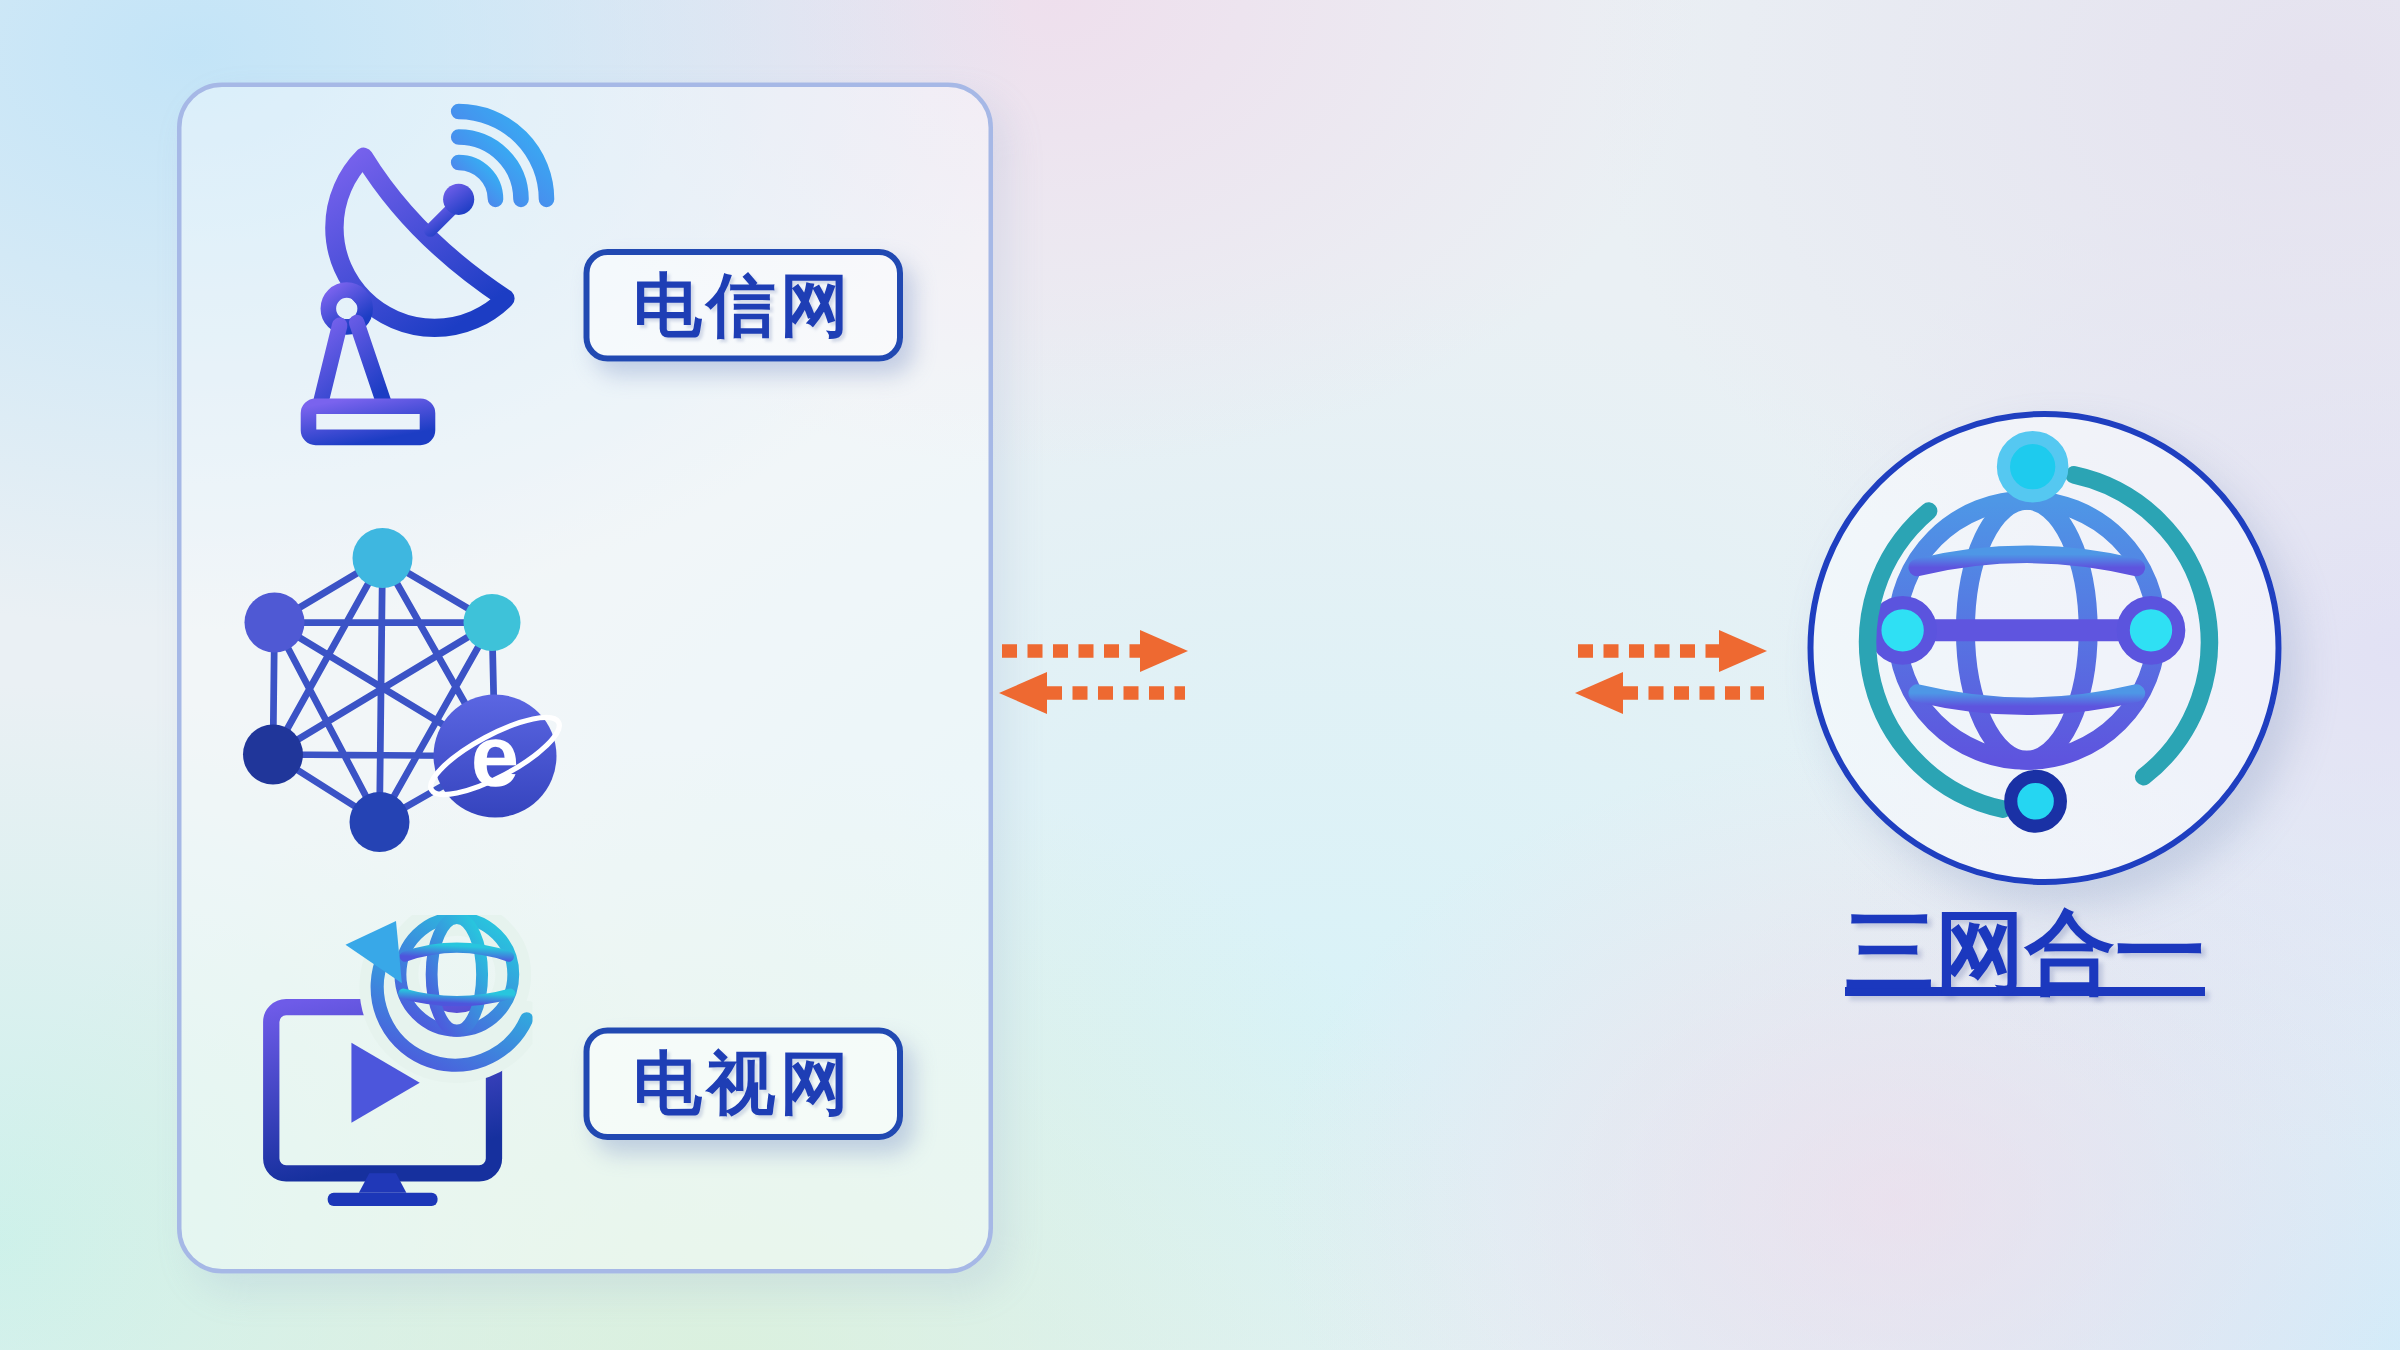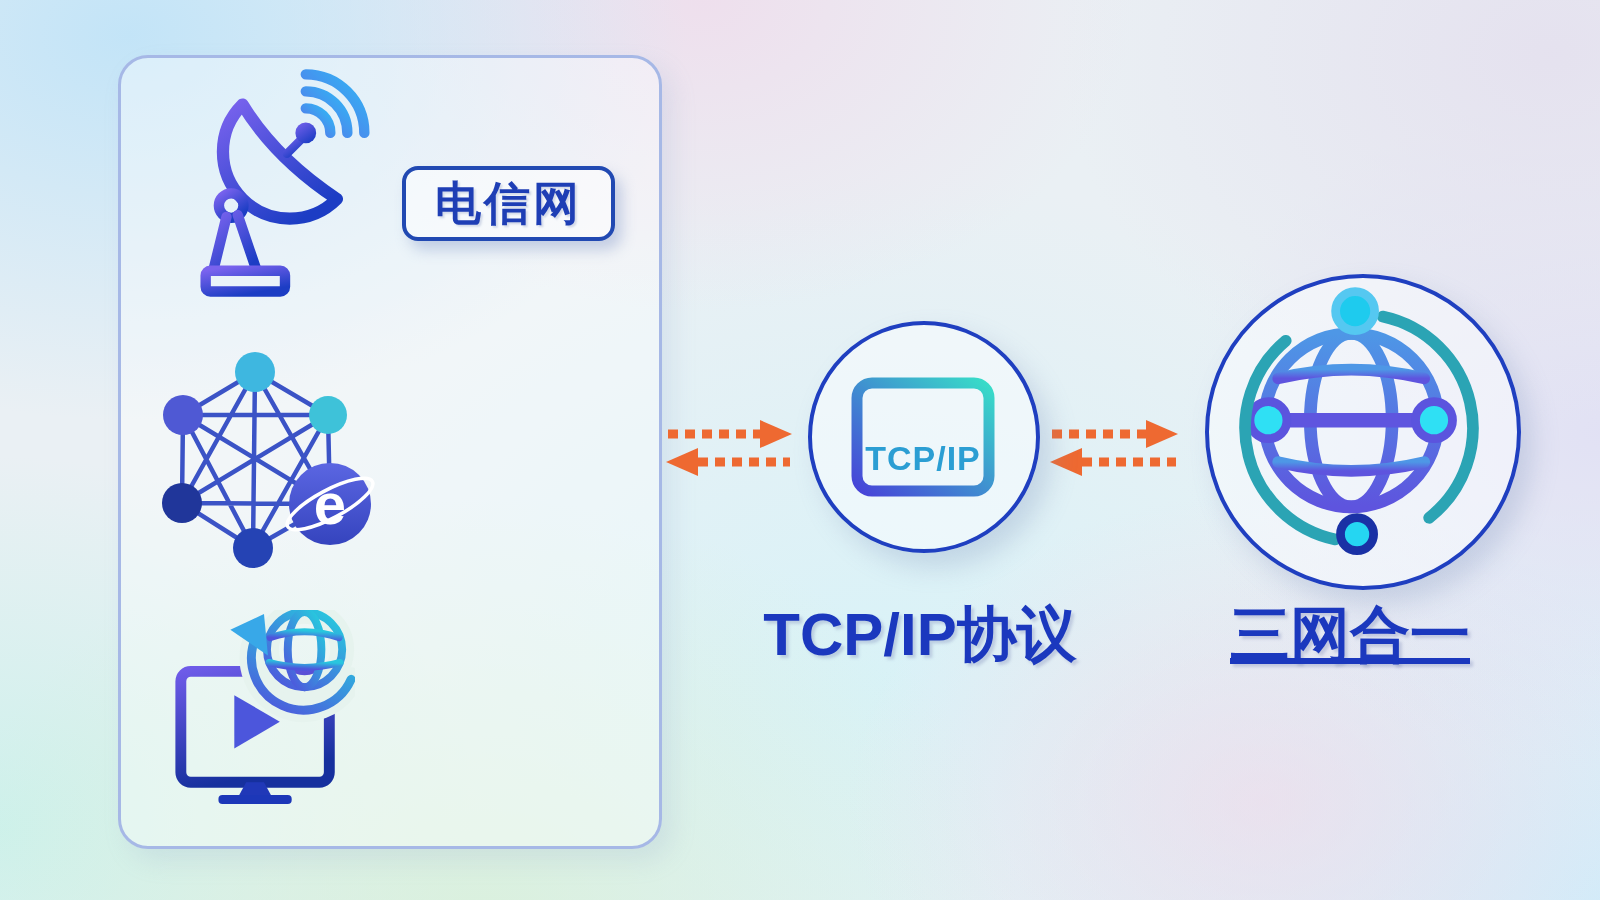--- a/index.html
+++ b/index.html
@@ -17,21 +17,21 @@
       radial-gradient(1100px 820px at 55% 76%,rgba(209,243,249,.7), rgba(209,243,249,0) 62%),
       #EAF0F4;}
   
   .panel{position:absolute;left:118px;top:55px;width:538px;height:788px;border:3px solid #A6B8E6;
     border-radius:30px;background:rgba(255,255,255,.38);box-shadow:10px 12px 24px rgba(140,160,200,.18);}
   .icon{position:absolute;}
   .ic-sat{left:200px;top:62px;width:170px;height:240px;}
   .ic-mesh{left:160px;top:348px;width:220px;height:230px;}
   .ic-tv{left:170px;top:610px;width:185px;height:195px;}
   
-  .pill{position:absolute;left:402px;width:213px;height:75px;border:4px solid #2149B2;border-radius:16px;
+  .pill{position:absolute;left:389px;width:213px;height:75px;border:4px solid #2149B2;border-radius:16px;
     background:rgba(255,255,255,.5);box-sizing:border-box;display:flex;align-items:center;justify-content:center;
     box-shadow:7px 9px 14px rgba(140,160,205,.45);}
   .pill span{font-size:46px;font-weight:bold;color:#1E3EB5;letter-spacing:3px;text-shadow:2px 2px 2px rgba(130,145,190,.3);}
   .pill1{top:166px}.pill2{top:433px}.pill3{top:685px}
   
   .circle{position:absolute;border-radius:50%;border:4px solid #1F3FC0;background:rgba(252,254,255,.5);
     box-shadow:12px 14px 26px rgba(130,150,190,.3);}
   .c-mid{left:808px;top:321px;width:224px;height:224px;}
   .c-right{left:1205px;top:274px;width:308px;height:308px;}
   .card-svg{position:absolute;left:36px;top:49px;}
@@ -132,51 +132,41 @@
       <path d="M100,28 Q135,16 170,28" stroke-width="7"></path>
       <path d="M99,53 Q135,63 171,53" stroke-width="7"></path>
       <path d="M86,27 A52,52 0 1 0 182,70" stroke-width="9"></path>
     </g>
     <polygon points="60,20 94,4 98,46" fill="#38A8E8"></polygon>
   </svg>
 
   <div class="pill pill1">
     <span>电信网</span>
   </div>
+  <div class="pill pill3">
+    <span>电视网</span>
+  </div>
 
   <svg class="arr a1" width="126" height="28">
     <line x1="2" y1="14" x2="94" y2="14" stroke="#EE6931" stroke-width="9" stroke-dasharray="10 7"></line>
     <polygon points="94,0 126,14 94,28" fill="#EE6931"></polygon>
   </svg>
   <svg class="arr a2" width="126" height="28">
     <line x1="32" y1="14" x2="124" y2="14" stroke="#EE6931" stroke-width="9" stroke-dasharray="10 7"></line>
     <polygon points="32,0 0,14 32,28" fill="#EE6931"></polygon>
   </svg>
   <svg class="arr a3" width="128" height="28">
     <line x1="2" y1="14" x2="96" y2="14" stroke="#EE6931" stroke-width="9" stroke-dasharray="10 7"></line>
     <polygon points="96,0 128,14 96,28" fill="#EE6931"></polygon>
   </svg>
   <svg class="arr a4" width="128" height="28">
     <line x1="32" y1="14" x2="126" y2="14" stroke="#EE6931" stroke-width="9" stroke-dasharray="10 7"></line>
     <polygon points="32,0 0,14 32,28" fill="#EE6931"></polygon>
   </svg>
 
-  <div class="circle c-mid">
-    <svg class="card-svg" width="150" height="126" viewBox="0 0 150 126">
-      <defs>
-        <linearGradient id="cardG" x1="0" y1="1" x2="1" y2="0">
-          <stop offset="0" stop-color="#4743D8"></stop>
-            <stop offset="1" stop-color="#38DDC8"></stop>
-        </linearGradient>
-      </defs>
-      <rect x="9" y="9" width="132" height="108" rx="15" fill="none" stroke="url(#cardG)" stroke-width="11"></rect>
-      <line x1="9" y1="41" x2="141" y2="41" stroke="url(#cardG)" stroke-width="10"></line>
-      <text x="75" y="96" text-anchor="middle" font-size="34" font-weight="bold" fill="#2B9ED3" letter-spacing="1">TCP/IP</text>
-    </svg>
-  </div>
 
   <div class="circle c-right">
     <svg class="globe-svg" width="300" height="300" viewBox="0 0 308 308">
       <defs>
         <linearGradient id="gloG" x1="0" y1="0" x2="0" y2="1">
           <stop offset="0" stop-color="#4E97E6"></stop>
             <stop offset="1" stop-color="#5E54DE"></stop>
         </linearGradient>
       </defs>
       <g stroke="url(#gloG)" fill="none" stroke-width="13" stroke-linecap="round">
@@ -190,16 +180,15 @@
       <circle cx="231" cy="146" r="19" fill="#2FE0F4" stroke="#5B54DE" stroke-width="9"></circle>
       <g stroke="#2BA4B4" fill="none" stroke-width="12" stroke-linecap="round">
         <path d="M78.8,64.4 A117,117 0 0 0 129.7,268.4"></path>
         <path d="M178.3,39.6 A117,117 0 0 1 226,246.2"></path>
       </g>
       <circle cx="150" cy="34" r="20" fill="#1ECBEE" stroke="#55C8F1" stroke-width="9"></circle>
       <circle cx="152" cy="263" r="17" fill="#25D6F2" stroke="#1A31A5" stroke-width="9"></circle>
     </svg>
   </div>
 
-  <div class="caption cap-mid">TCP/IP协议</div>
   <div class="caption cap-right">三网合一</div>
 
 </div>
 
 </body></html>

